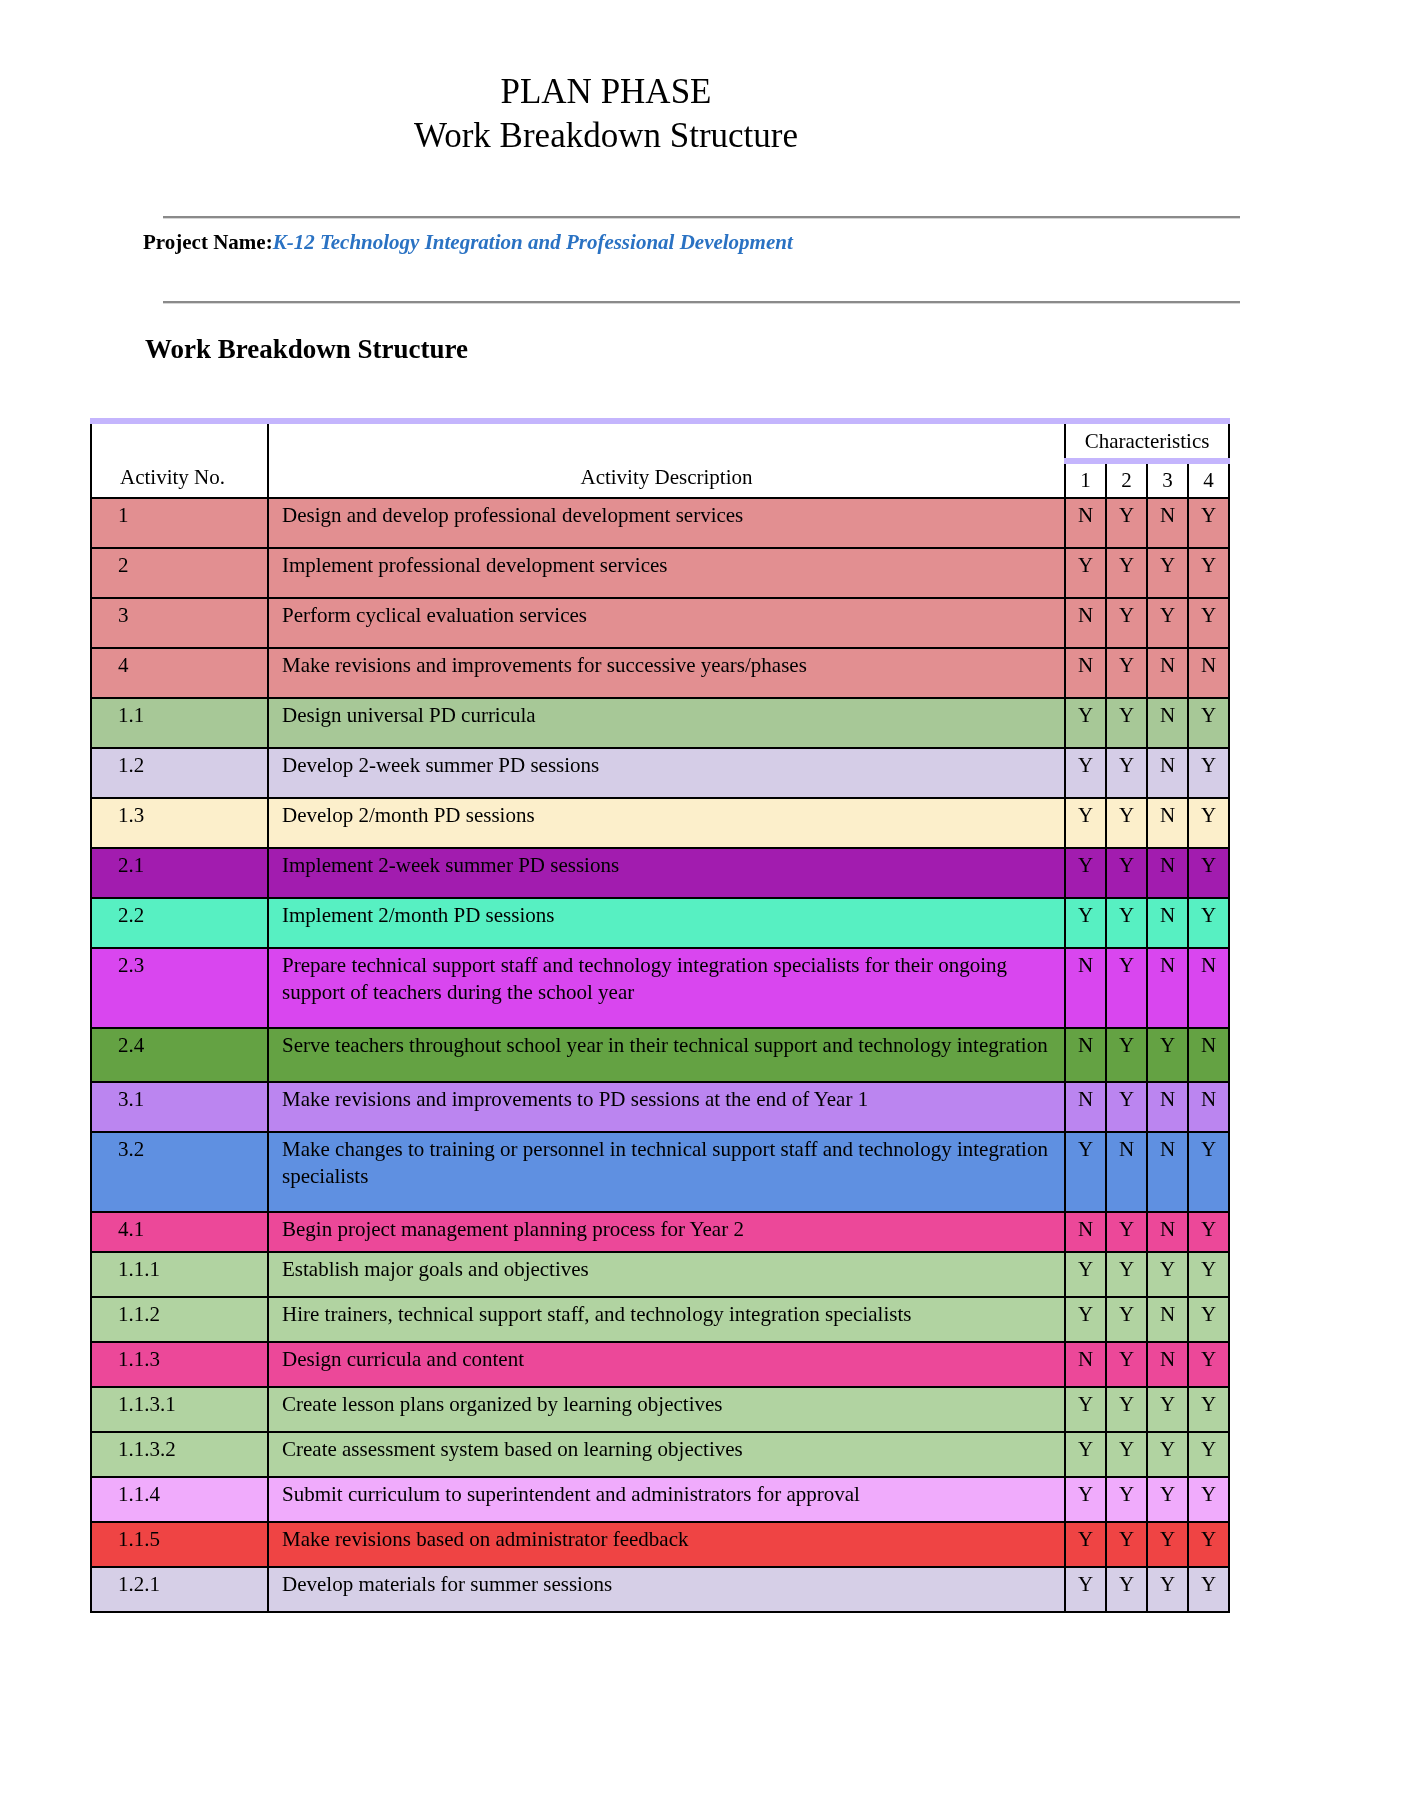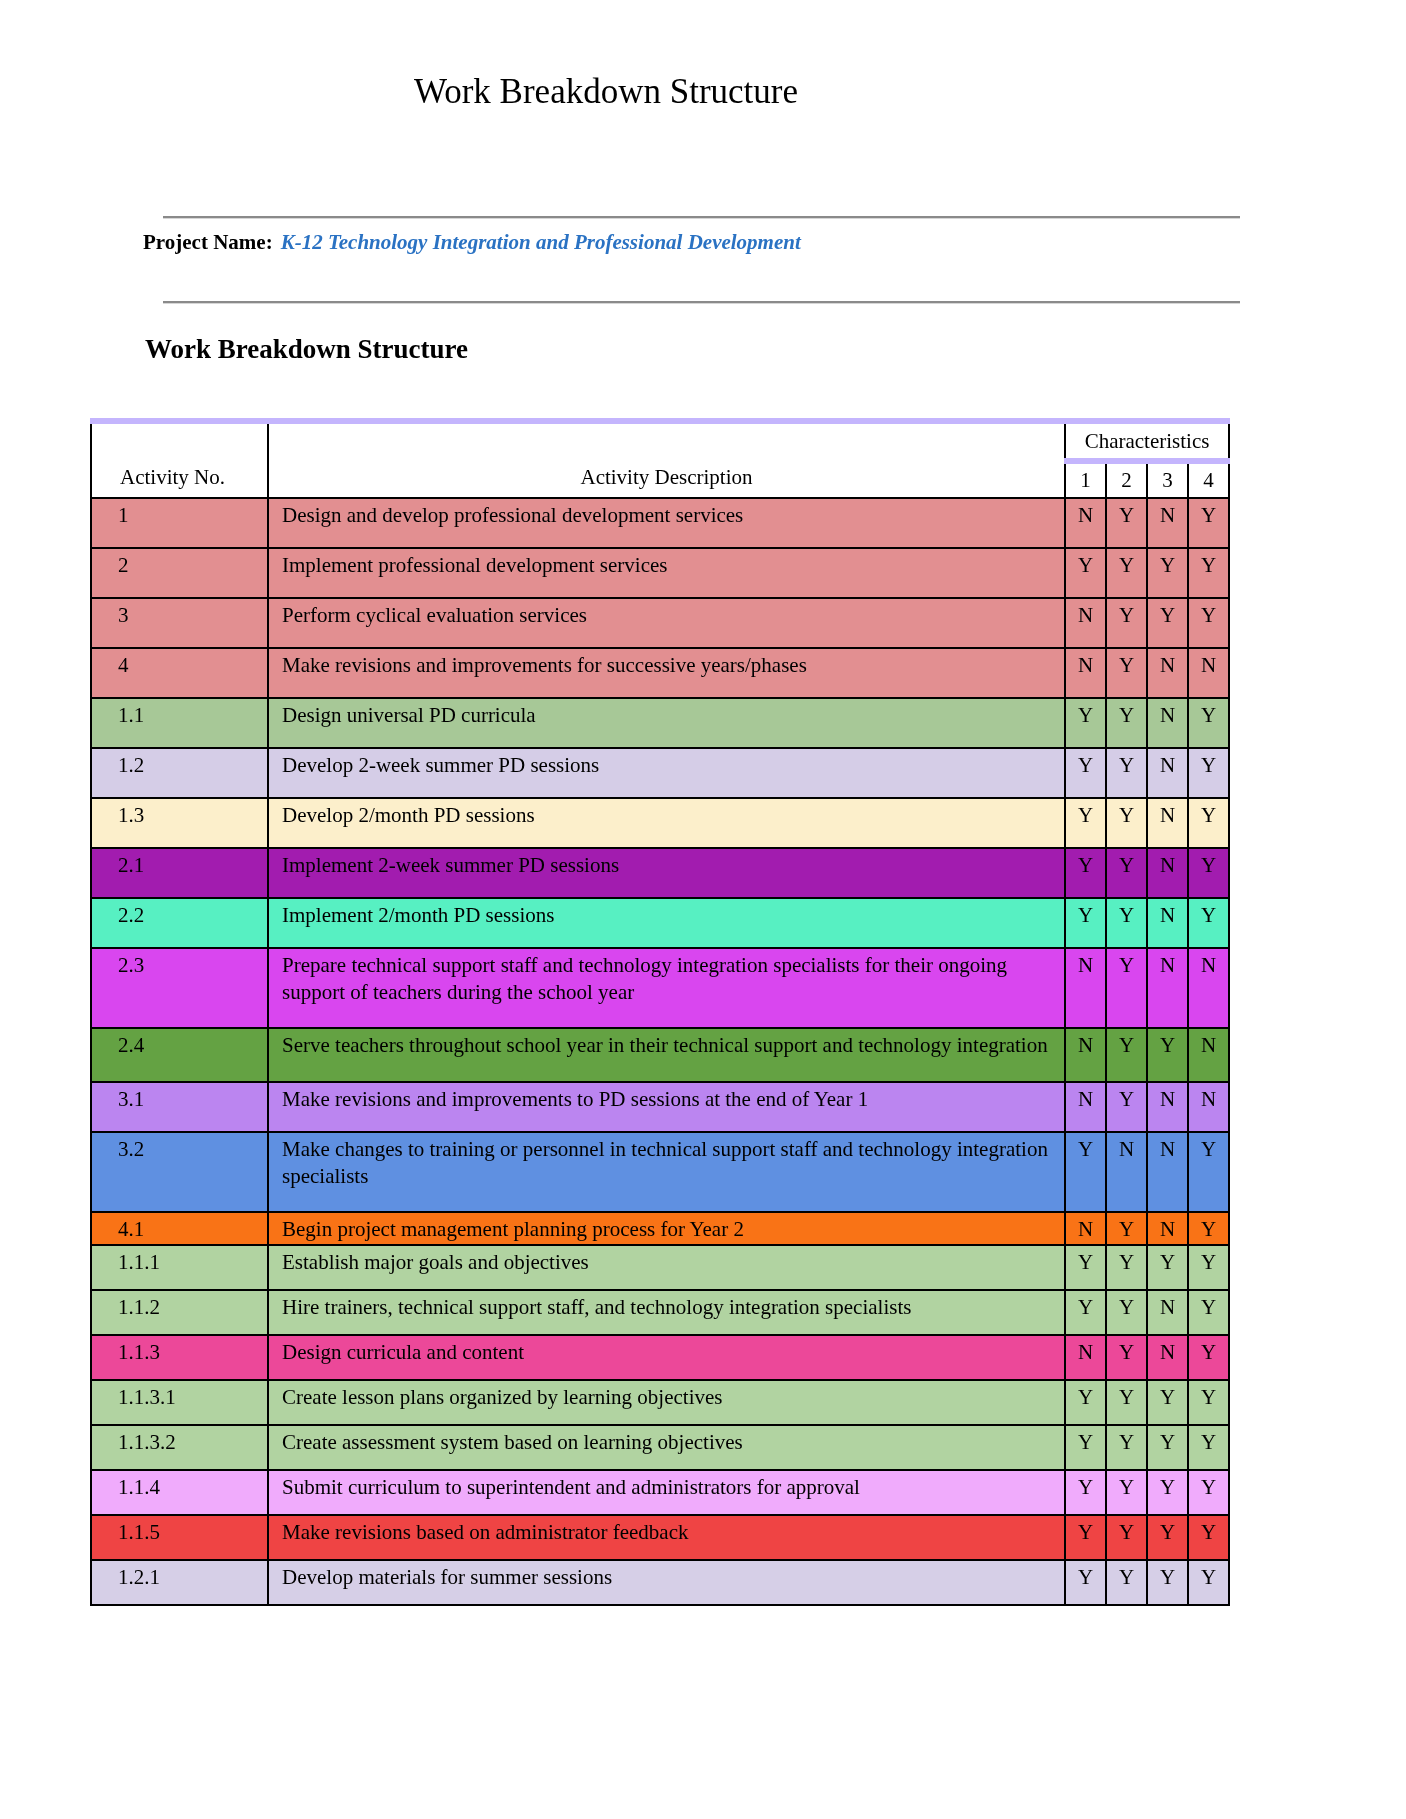--- a/index.html
+++ b/index.html
@@ -15,21 +15,21 @@
   .rule {
     position:absolute; left:163px; width:1077px; height:2px;
     background:#8a8a8a; border-bottom:1px solid #d6d6d6;
   }
   .rule.r1 { top:216px; }
   .rule.r2 { top:301px; }
   .project-line {
     position:absolute; left:143px; top:230px;
     font-size:21px; font-weight:bold; white-space:nowrap;
   }
-  .project-value { font-style:italic; margin-left:8px; }
+  .project-value { font-style:italic; }
   .section-heading {
     position:absolute; left:145px; top:334px;
     font-size:27px; font-weight:bold;
   }
   table.wbs {
     position:absolute; left:90px; top:418px;
     border-collapse:collapse; table-layout:fixed; width:1140px;
     font-size:21px;
   }
   table.wbs th, table.wbs td { border:2px solid #000; }
@@ -50,20 +50,21 @@
     vertical-align:top; padding-top:3px; line-height:27px;
   }
   td.no   { padding-left:26px; }
   td.desc { padding-left:13px; padding-right:12px; }
   td.val  { text-align:center; padding-left:0; padding-right:0; }
 </style>
 </head>
 <body>
 
 <div class="title-block">
+  <div>PLAN PHASE</div>
   <div>Work Breakdown Structure</div>
 </div>
 
 <div class="rule r1"></div>
 
 <div class="project-line">
   <span>Project Name:</span><span class="project-value" style="color: rgb(42, 114, 195);">K-12 Technology Integration and Professional Development</span>
 </div>
 
 <div class="rule r2"></div>
@@ -190,21 +191,21 @@
         <td class="val">N</td>
       </tr>
       <tr style="height: 80px; background-color: rgb(95, 144, 225);">
         <td class="no">3.2</td>
         <td class="desc">Make changes to training or personnel in technical support staff and technology integration specialists</td>
         <td class="val">Y</td>
         <td class="val">N</td>
         <td class="val">N</td>
         <td class="val">Y</td>
       </tr>
-      <tr style="height: 33px; background-color: #f97316;">
+      <tr style="height: 40px; background-color: #ec4899;">
         <td class="no">4.1</td>
         <td class="desc">Begin project management planning process for Year 2</td>
         <td class="val">N</td>
         <td class="val">Y</td>
         <td class="val">N</td>
         <td class="val">Y</td>
       </tr>
       <tr style="height: 45px; background-color: rgb(177, 211, 161);">
         <td class="no">1.1.1</td>
         <td class="desc">Establish major goals and objectives</td>

